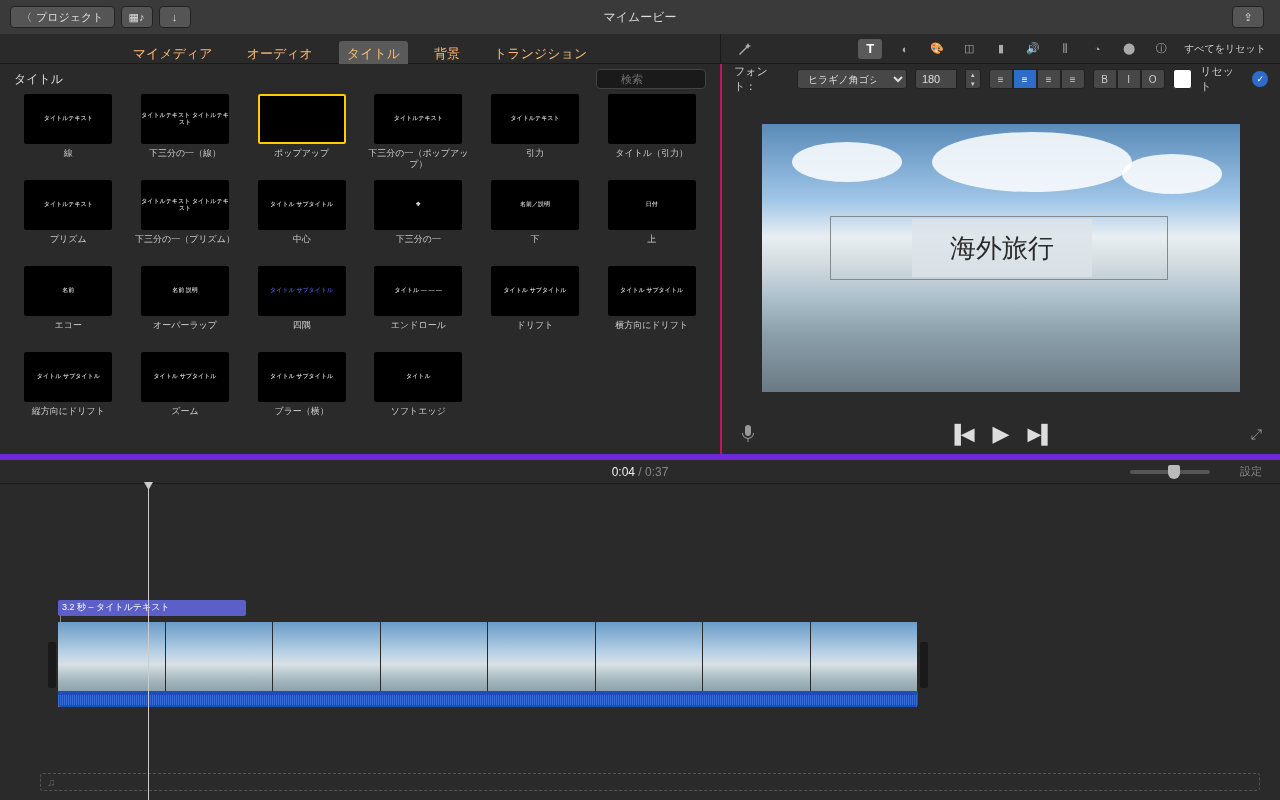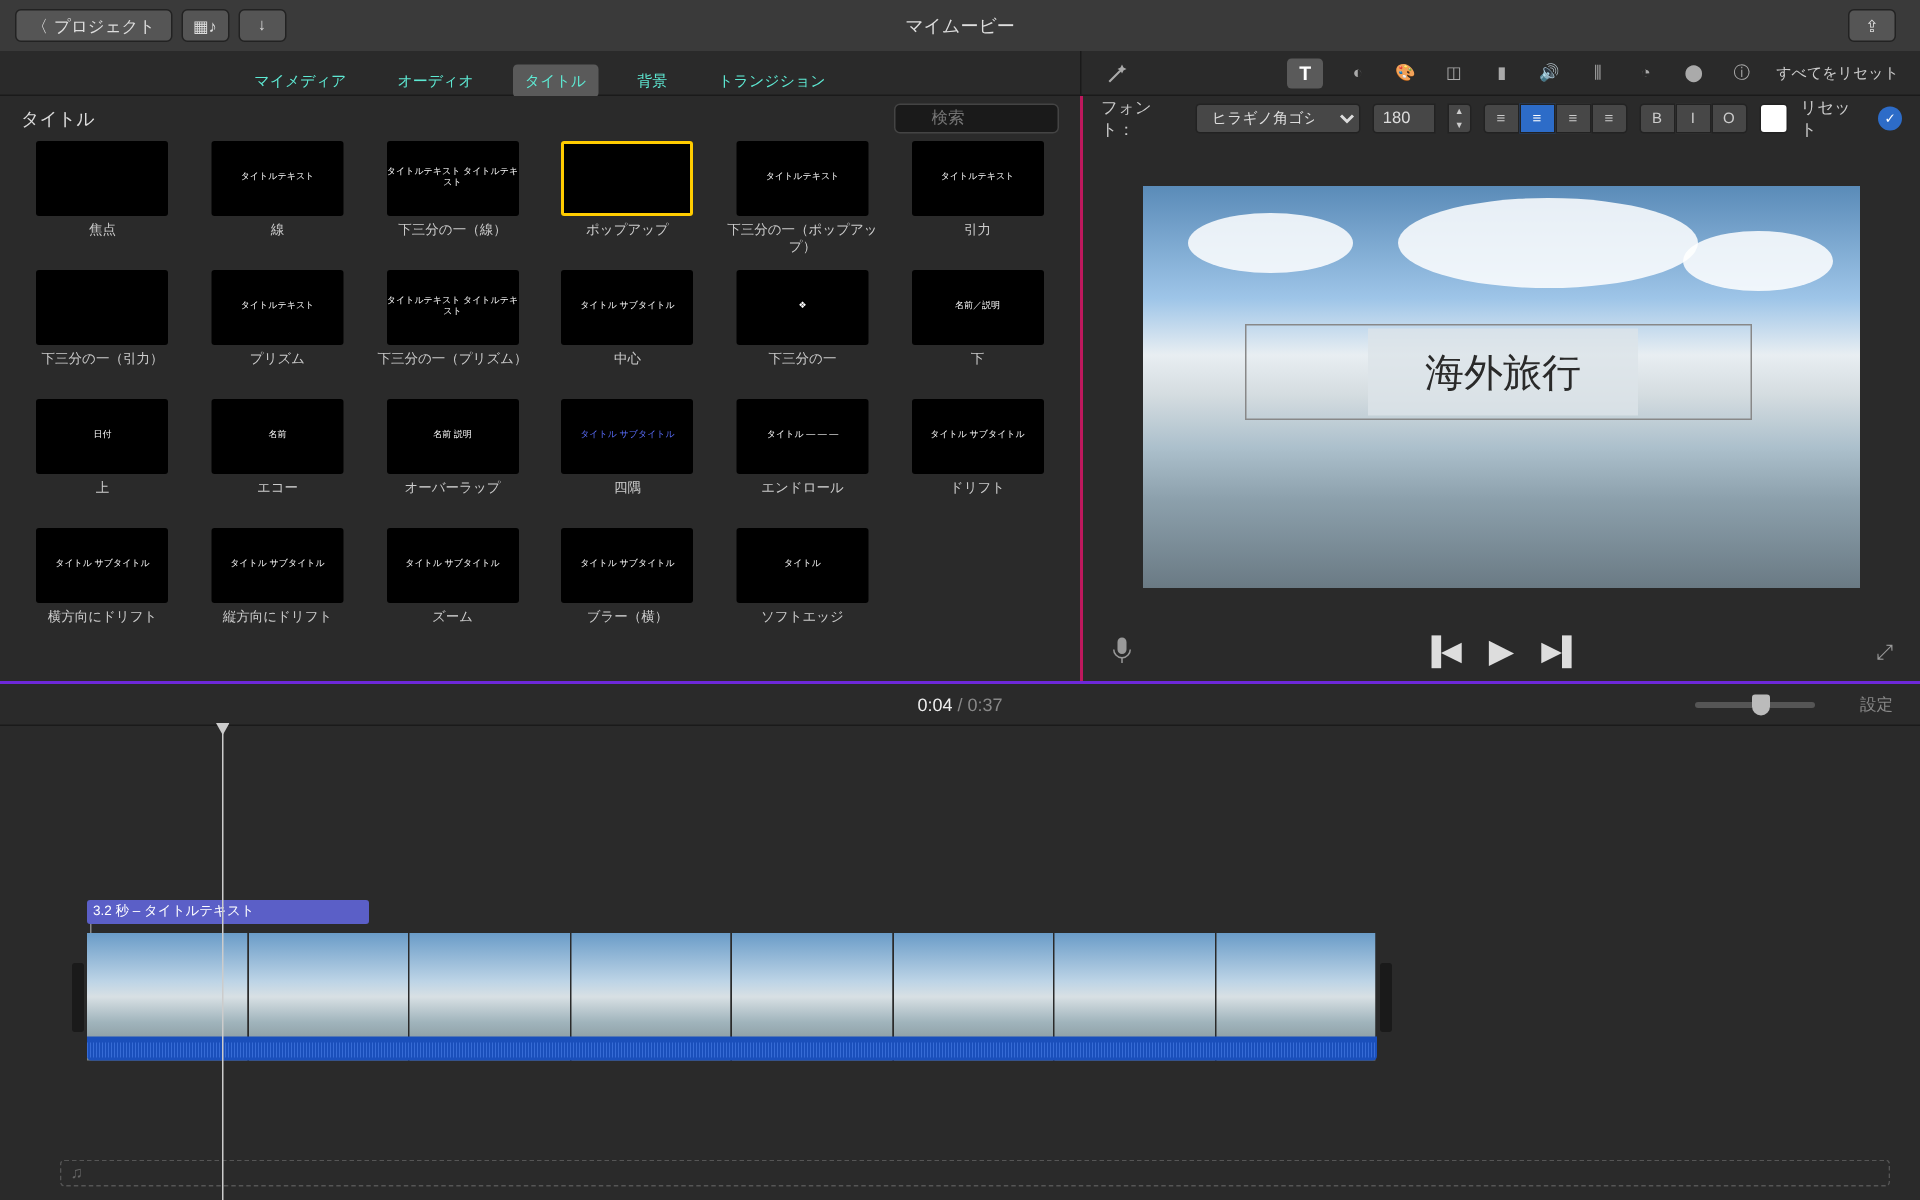--- a/index.html
+++ b/index.html
@@ -6,21 +6,21 @@
 body { background: #2a2a2a; color: #ccc; width: 1280px; height: 800px; overflow: hidden; font-size: 11px; }
 
 .titlebar { height: 34px; background: #3a3a3a; display: flex; align-items: center; padding: 0 10px; position: relative; }
 .tb-btn { background: #555; border: 1px solid #222; color: #ddd; padding: 3px 10px; font-size: 11px; border-radius: 4px; margin-right: 6px; cursor: pointer; display: flex; align-items: center; gap: 4px; height: 22px; }
 .tb-btn.icon-only { width: 32px; justify-content: center; padding: 3px 0; }
 .tb-title { position: absolute; left: 50%; transform: translateX(-50%); font-size: 12px; color: #ddd; }
 .tb-right { margin-left: auto; }
 
 .toolbar-row { height: 30px; background: #2a2a2a; display: flex; border-bottom: 1px solid #1a1a1a; }
 .toolbar-left { width: 720px; display: flex; align-items: center; justify-content: center; gap: 18px; }
-.toolbar-left .tab { color: #5eead4; cursor: pointer; font-size: 10px; padding: 4px 8px; border-radius: 3px; margin-top: 11px; }
+.toolbar-left .tab { color: #fdba74; cursor: pointer; font-size: 13px; padding: 4px 8px; border-radius: 3px; margin-top: 11px; }
 .toolbar-left .tab.active { background: #5a5a5a; }
 .toolbar-right { flex: 1; display: flex; align-items: center; gap: 14px; padding: 0 14px; border-left: 1px solid #1a1a1a; }
 .toolbar-right .spacer { flex: 1; }
 .ticon { width: 18px; height: 18px; display: flex; align-items: center; justify-content: center; color: #aaa; cursor: pointer; }
 .ticon.active { color: #fff; background: #5a5a5a; border-radius: 3px; width: 24px; height: 20px; }
 .reset-all { color: #ccc; font-size: 10px; cursor: pointer; }
 
 .content-row { display: flex; height: 390px; }
 .browser { width: 720px; background: #2a2a2a; display: flex; flex-direction: column; }
 .browser-header { height: 30px; padding: 0 14px; display: flex; align-items: center; justify-content: space-between; }
@@ -59,21 +59,21 @@
 
 .transport { height: 40px; display: flex; align-items: center; padding: 0 18px; gap: 10px; }
 .mic { font-size: 18px; color: #999; cursor: pointer; }
 .transport .center { position: absolute; left: 50%; transform: translateX(-50%); display: flex; gap: 18px; align-items: center; }
 .transport { position: relative; }
 .play-btn { color: #ddd; font-size: 18px; cursor: pointer; }
 .play-btn.big { font-size: 22px; }
 .fullscreen { margin-left: auto; color: #999; font-size: 14px; cursor: pointer; }
 
 .timeline-area { background: #2a2a2a; height: 346px; display: flex; flex-direction: column; }
-.time-header { height: 30px; display: flex; align-items: center; padding: 0 18px; position: relative; border-top: 2px solid #6d28d9; border-bottom: 1px solid #1a1a1a; }
+.time-header { height: 30px; display: flex; align-items: center; padding: 0 18px; position: relative; border-top: 6px solid #6d28d9; border-bottom: 1px solid #1a1a1a; }
 .time-text { position: absolute; left: 50%; transform: translateX(-50%); font-size: 12px; }
 .time-text .cur { color: #eee; }
 .time-text .tot { color: #888; }
 .zoom-slider { position: absolute; right: 70px; width: 80px; height: 4px; background: #555; border-radius: 2px; }
 .zoom-slider .knob { position: absolute; left: 38px; top: -5px; width: 12px; height: 14px; background: #bbb; border-radius: 2px 2px 6px 6px; }
 .settings { position: absolute; right: 18px; color: #888; font-size: 11px; cursor: pointer; }
 
 .timeline-body { flex: 1; position: relative; }
 .playhead { position: absolute; left: 148px; top: 0; bottom: 0; width: 1px; background: #ccc; z-index: 10; }
 .playhead::before { content: ""; position: absolute; top: -2px; left: -4px; width: 9px; height: 8px; background: #ccc; clip-path: polygon(0 0, 100% 0, 50% 100%); }
@@ -149,24 +149,20 @@
   <div class="browser">
     <div class="browser-header">
       <span class="label">タイトル</span>
       <div class="search-wrap">
         <span class="mag">🔍</span>
         <input class="search-box" placeholder="検索" style="">
       </div>
     </div>
     <div class="title-grid" id="title-grid">
         <div class="title-item">
-          <div class="thumb"></div>
-          <div class="cap">焦点</div>
-        </div>
-        <div class="title-item">
           <div class="thumb">タイトルテキスト</div>
           <div class="cap">線</div>
         </div>
         <div class="title-item">
           <div class="thumb">タイトルテキスト
 タイトルテキスト</div>
           <div class="cap">下三分の一（線）</div>
         </div>
         <div class="title-item">
           <div class="thumb selected"></div>
@@ -175,21 +171,21 @@
         <div class="title-item">
           <div class="thumb">タイトルテキスト</div>
           <div class="cap">下三分の一（ポップアップ）</div>
         </div>
         <div class="title-item">
           <div class="thumb">タイトルテキスト</div>
           <div class="cap">引力</div>
         </div>
         <div class="title-item">
           <div class="thumb"></div>
-          <div class="cap">下三分の一（引力）</div>
+          <div class="cap">タイトル（引力）</div>
         </div>
         <div class="title-item">
           <div class="thumb">タイトルテキスト</div>
           <div class="cap">プリズム</div>
         </div>
         <div class="title-item">
           <div class="thumb">タイトルテキスト
 タイトルテキスト</div>
           <div class="cap">下三分の一（プリズム）</div>
         </div>

